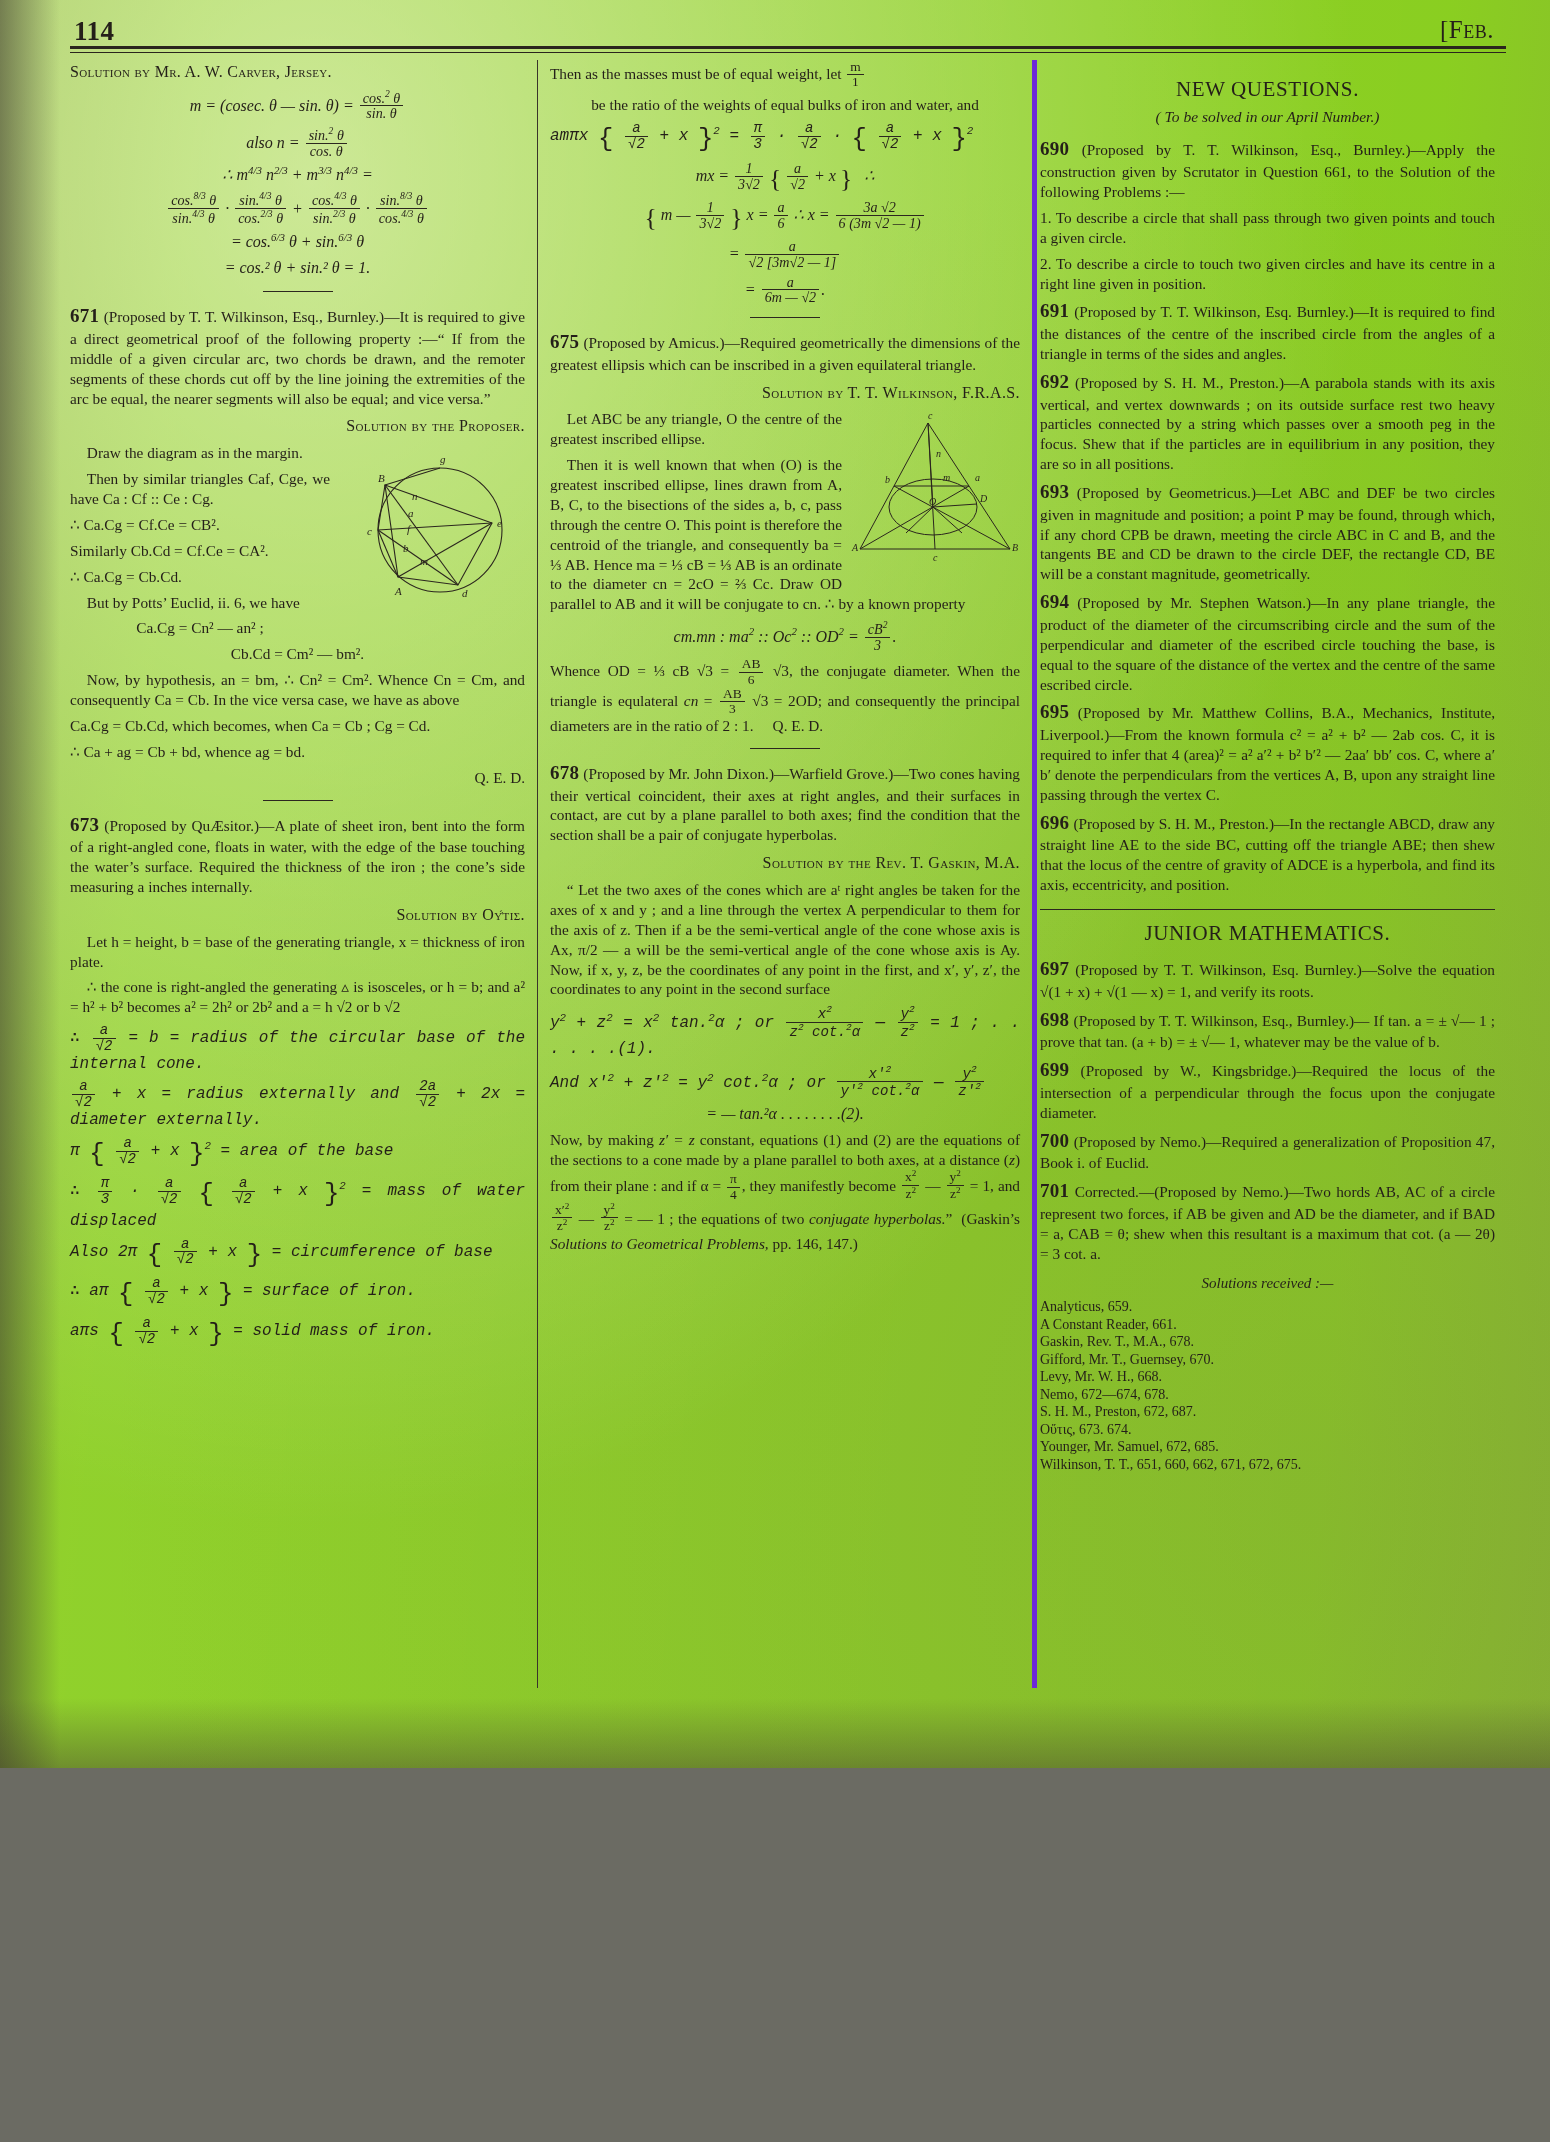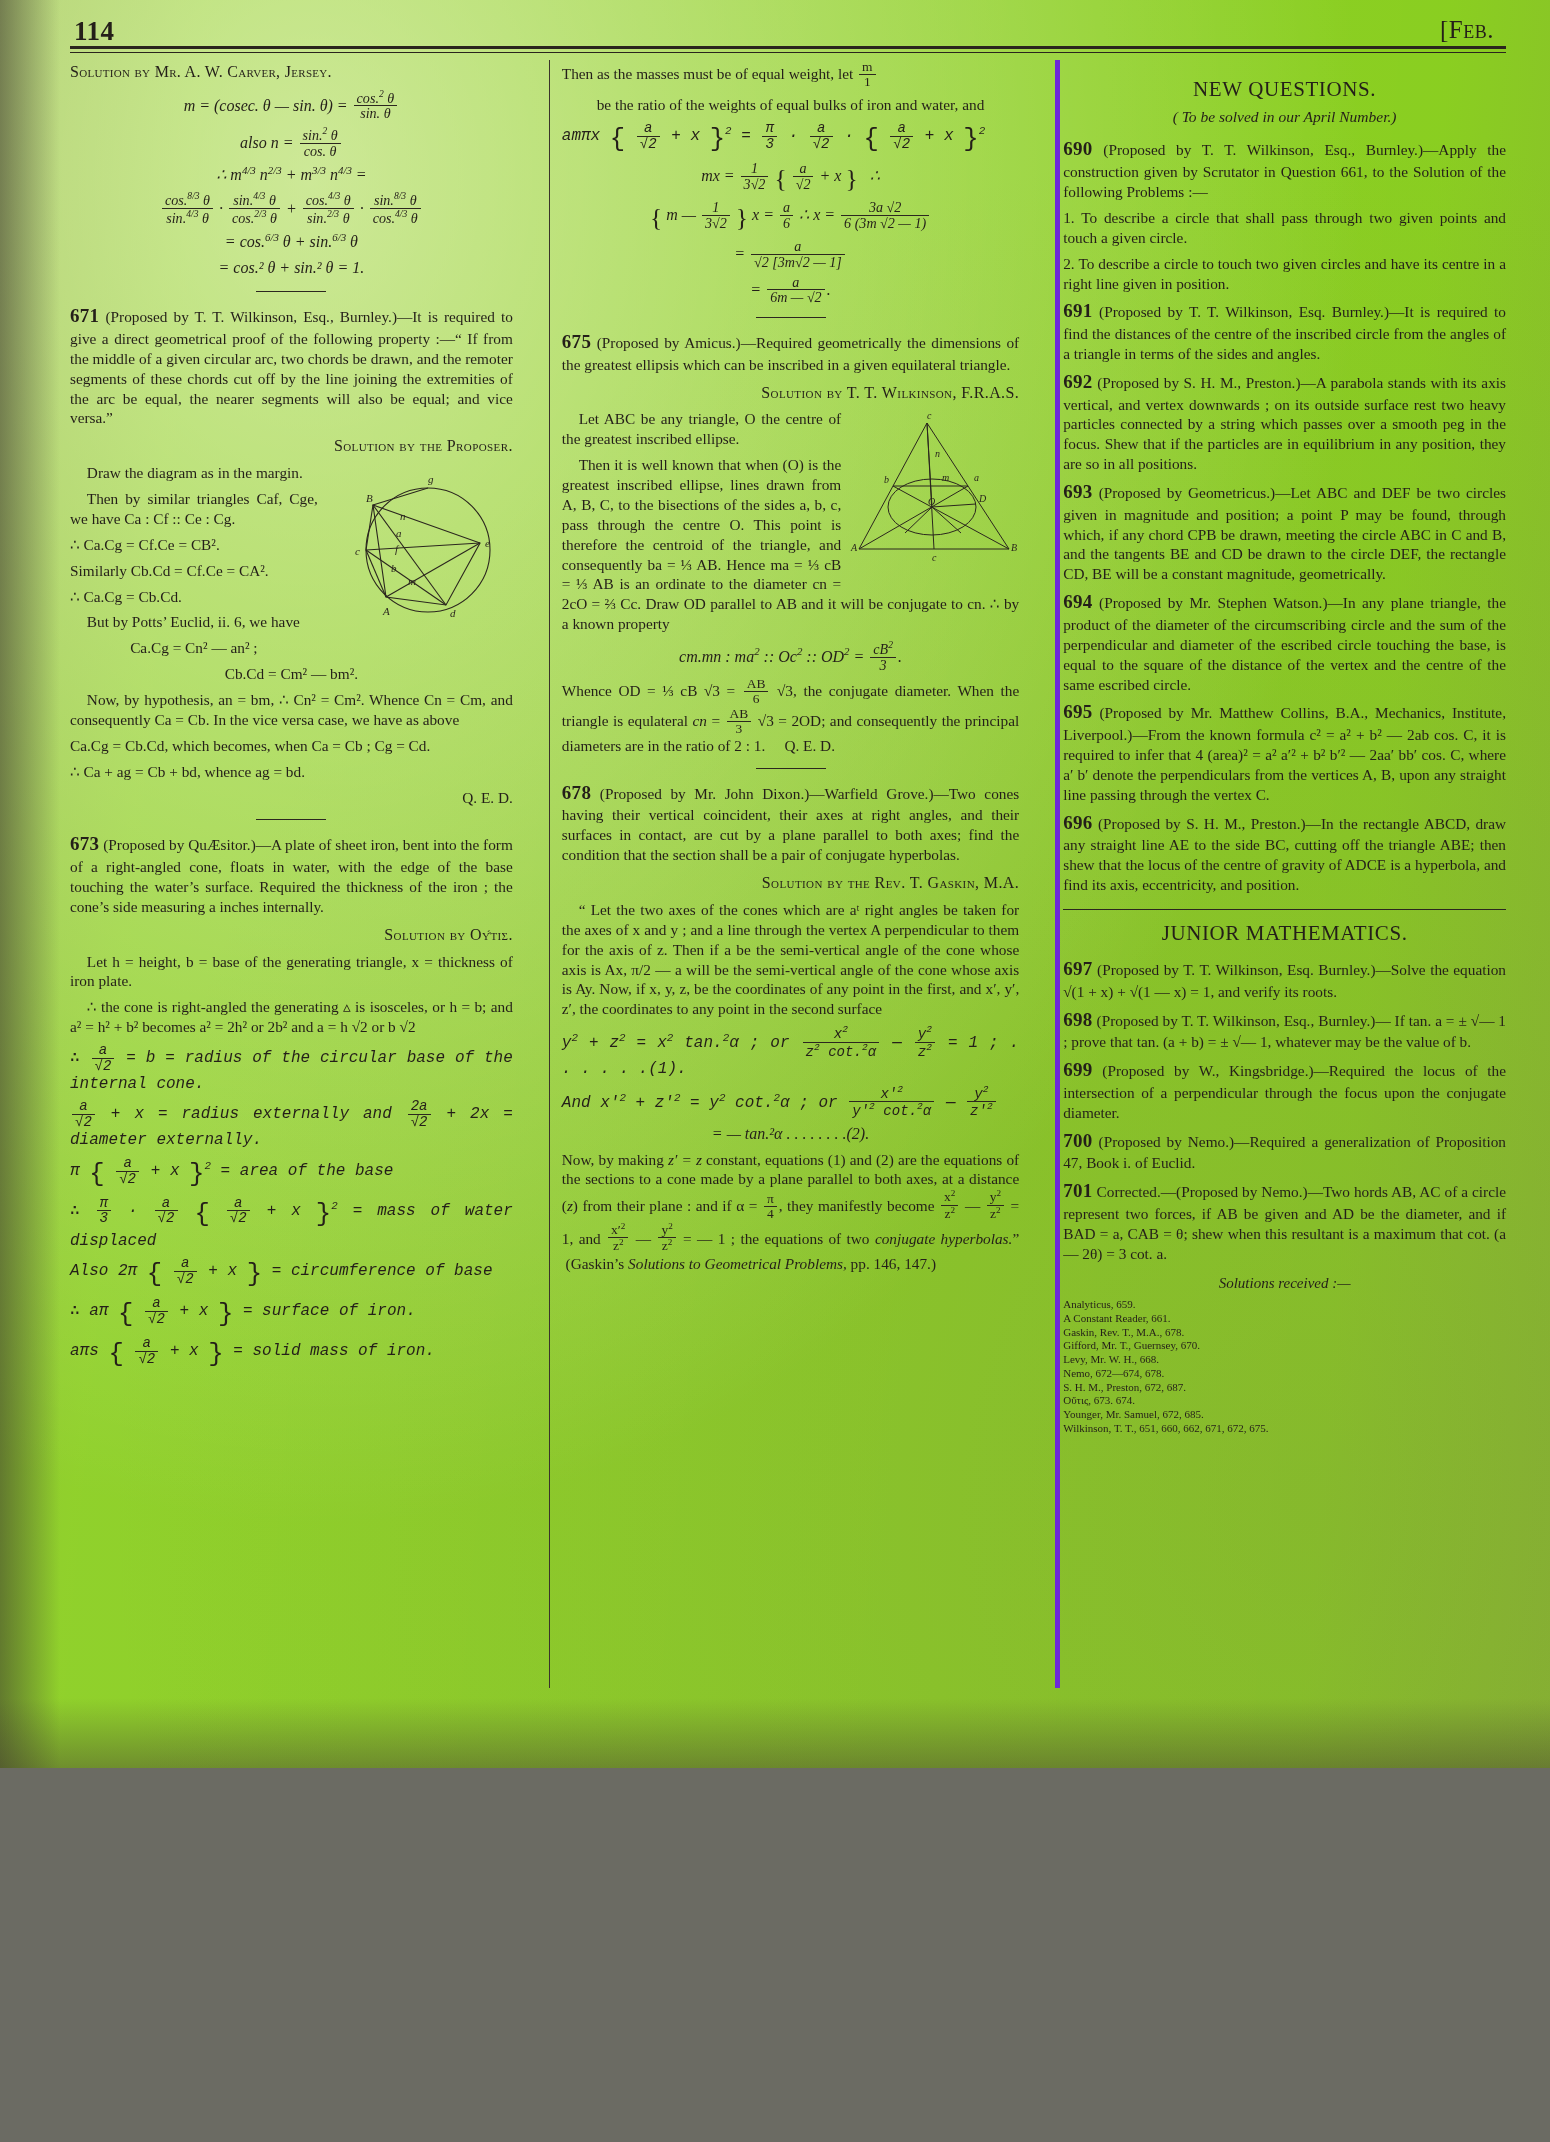--- a/index.html
+++ b/index.html
@@ -69,21 +69,20 @@
     border-top: 3px solid #2a251d;
     border-bottom: 1px solid #2a251d;
     height: 3px;
   }
 
   
   .cols {
     position: absolute;
     left: 70px; right: 44px; top: 60px; bottom: 80px;
     display: flex;
-    gap: 24px;
   }
   .col {
     position: relative;
     font-size: 15.3px;
     line-height: 1.30;
     text-align: justify;
     hyphens: auto;
   }
   .col.c1 { width: 455px; padding-right: 12px; }
   .col.c2 { width: 470px; padding: 0 12px; border-left: 1px solid #3a342a; }
@@ -172,21 +171,21 @@
     float: right;
     width: 185px;
     margin: 2px 0 4px 10px;
   }
   .fig-wrap2 {
     float: right;
     width: 170px;
     margin: 0 0 4px 8px;
   }
   .recv {
-    font-size: 11px;
+    font-size: 14px;
     line-height: 1.25;
     text-indent: 0;
   }
   .recv-title {
     text-align: center;
     font-style: italic;
     font-size: 15px;
     margin: 10px 0 5px 0;
     text-indent: 0;
   }

